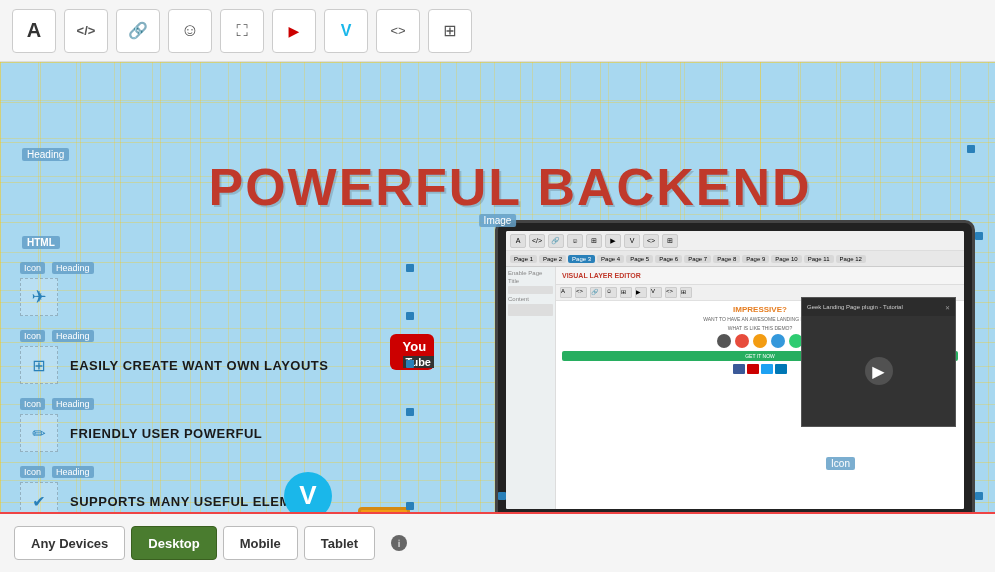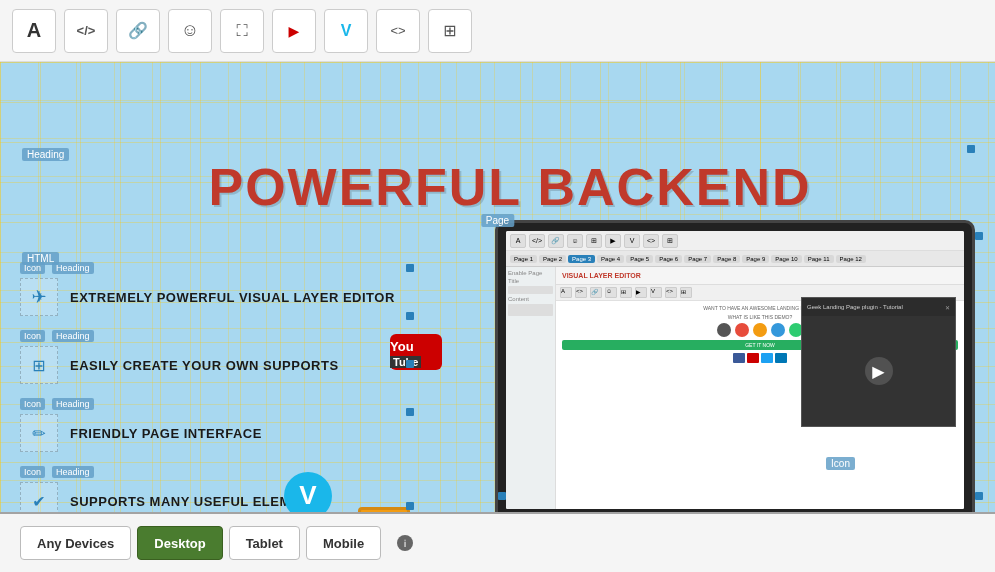--- a/index.html
+++ b/index.html
@@ -117,25 +117,25 @@
       position: absolute;
       left: 390px;
       top: 272px;
       z-index: 10;
       width: 60px;
       height: 50px;
     }
     .yt-outer {
       background: #cc0000;
       border-radius: 6px;
-      width: 52px;
+      width: 44px;
       height: 36px;
       display: flex;
       align-items: center;
-      justify-content: flex-start;
+      justify-content: flex-end;
       position: relative;
     }
     .yt-text-you {
       font-size: 13px;
       font-weight: 900;
       color: #fff;
       line-height: 1;
     }
     .yt-text-tube {
       font-size: 11px;
@@ -383,24 +383,24 @@
       align-items: center;
       justify-content: center;
       color: #fff;
       font-size: 16px;
     }
 
     
     #bottom-bar {
       height: 60px;
       background: #f5f5f5;
-      border-top: 2px solid #a3a3a3;
-      display: flex;
-      align-items: center;
-      padding: 0 20px;
+      border-top: 2px solid #ef4444;
+      display: flex;
+      align-items: center;
+      padding: 0 14px;
       gap: 6px;
     }
     .device-btn {
       height: 34px;
       padding: 0 16px;
       border-radius: 4px;
       border: 1px solid #bbb;
       background: #fff;
       font-size: 13px;
       font-weight: 600;
@@ -498,51 +498,50 @@
 
 <div id="canvas-area">
   <div class="grid-overlay"></div>
 
   <span class="block-label" style="top:86px;left:22px;">Heading</span>
 
   <div id="main-heading">POWERFUL BACKEND</div>
 
   <div class="resize-handle" style="top:83px;right:20px;"></div>
 
-  <span class="block-label" style="top:152px;left:50%;transform:translateX(-50%);">Page</span>
-
-  <span class="block-label" style="top:190px;left:22px;">HTML</span>
+  <span class="block-label" style="top:152px;left:50%;transform:translateX(-50%);">Image</span>
+
+  <span class="block-label" style="top:174px;left:22px;font-weight:bold;">HTML</span>
 
   <div id="feature-list">
 
     <div style="display:flex;gap:4px;margin-bottom:4px;">
       <span class="inline-label">Icon</span>
       <span class="inline-label">Heading</span>
     </div>
     <div class="feature-item">
       <div class="feature-icon">✈</div>
-      <span class="feature-text">EXTREMELY POWERFUL VISUAL LAYER EDITOR</span>
     </div>
 
     <div style="display:flex;gap:4px;margin-bottom:4px;">
       <span class="inline-label">Icon</span>
       <span class="inline-label">Heading</span>
     </div>
     <div class="feature-item">
       <div class="feature-icon" style="font-size:16px;">⊞</div>
-      <span class="feature-text">EASILY CREATE YOUR OWN SUPPORTS</span>
+      <span class="feature-text">EASILY CREATE WANT OWN LAYOUTS</span>
     </div>
 
     <div style="display:flex;gap:4px;margin-bottom:4px;">
       <span class="inline-label">Icon</span>
       <span class="inline-label">Heading</span>
     </div>
     <div class="feature-item">
       <div class="feature-icon" style="font-size:16px;">✏</div>
-      <span class="feature-text">FRIENDLY PAGE INTERFACE</span>
+      <span class="feature-text">FRIENDLY USER POWERFUL</span>
     </div>
 
     <div style="display:flex;gap:4px;margin-bottom:4px;">
       <span class="inline-label">Icon</span>
       <span class="inline-label">Heading</span>
     </div>
     <div class="feature-item">
       <div class="feature-icon" style="font-size:16px;">✔</div>
       <span class="feature-text">SUPPORTS MANY USEFUL ELEMENTS</span>
     </div>
@@ -625,20 +624,21 @@
               <div class="screen-sub-btn">&lt;&gt;</div>
               <div class="screen-sub-btn">🔗</div>
               <div class="screen-sub-btn">☺</div>
               <div class="screen-sub-btn">⊞</div>
               <div class="screen-sub-btn">▶</div>
               <div class="screen-sub-btn">V</div>
               <div class="screen-sub-btn">&lt;&gt;</div>
               <div class="screen-sub-btn">⊞</div>
             </div>
             <div class="screen-landing">
+              <div class="landing-title">IMPRESSIVE?</div>
               <div class="landing-sub">WANT TO HAVE AN AWESOME LANDING PAGE?</div>
               <div class="landing-sub">WHAT IS LIKE THIS DEMO?</div>
               <div class="landing-icons">
                 <div class="landing-icon-circle" style="background:#555;"></div>
                 <div class="landing-icon-circle" style="background:#e74c3c;"></div>
                 <div class="landing-icon-circle" style="background:#f39c12;"></div>
                 <div class="landing-icon-circle" style="background:#3498db;"></div>
                 <div class="landing-icon-circle" style="background:#2ecc71;"></div>
               </div>
               <span class="landing-btn">GET IT NOW</span>
@@ -667,20 +667,20 @@
   </div>
 
   <div class="resize-handle" style="bottom:12px;right:12px;"></div>
   <div class="resize-handle" style="bottom:12px;left:50%;"></div>
   <div class="resize-handle" style="top:170px;right:12px;"></div>
 </div>
 
 <div id="bottom-bar">
   <button class="device-btn">Any Devices</button>
   <button class="device-btn active">Desktop</button>
+  <button class="device-btn">Mobile</button>
   <button class="device-btn">Tablet</button>
-  <button class="device-btn">Mobile</button>
 
   <div class="info-text">
     <div class="info-icon">ℹ</div>
   </div>
 
 </div>
 
 </body></html>

